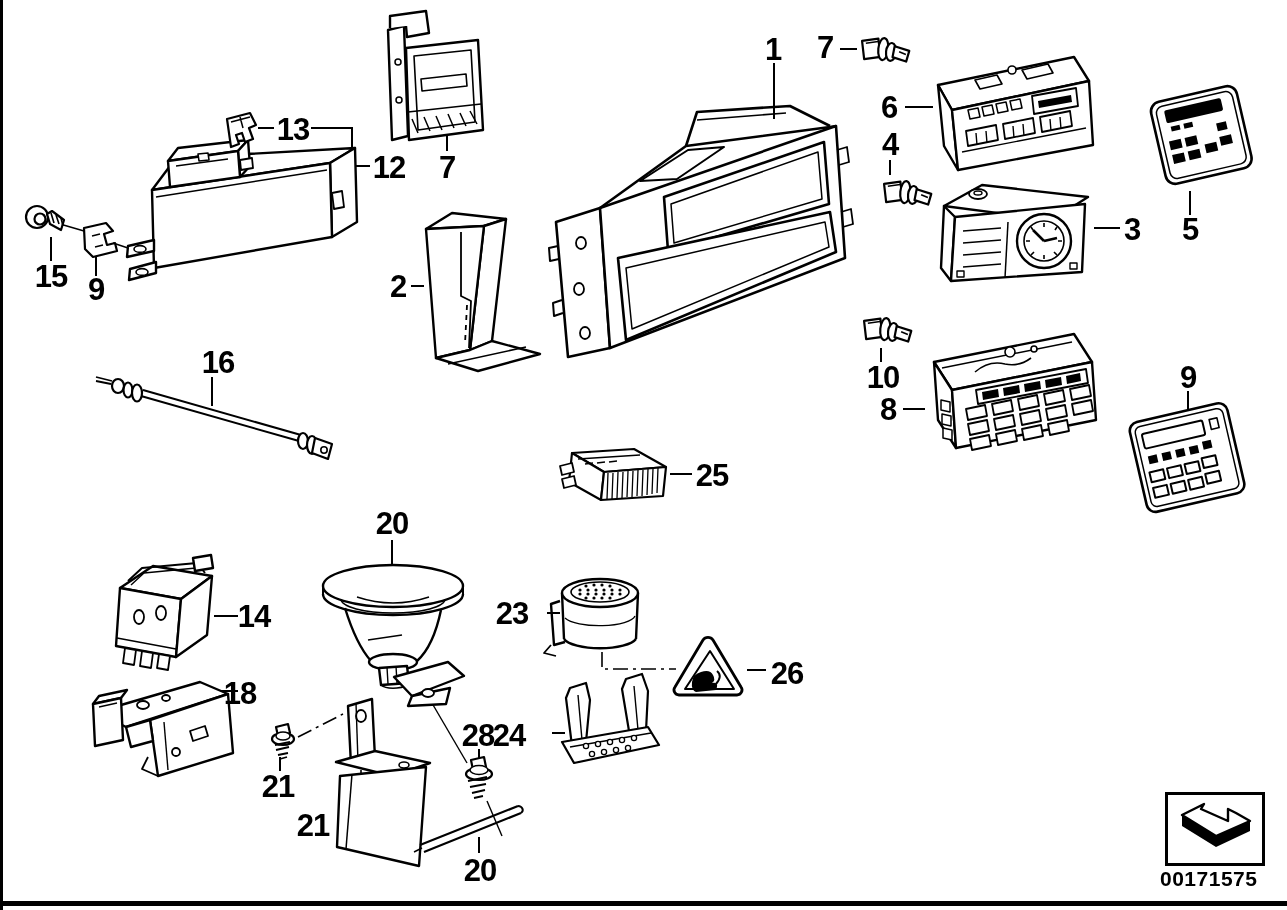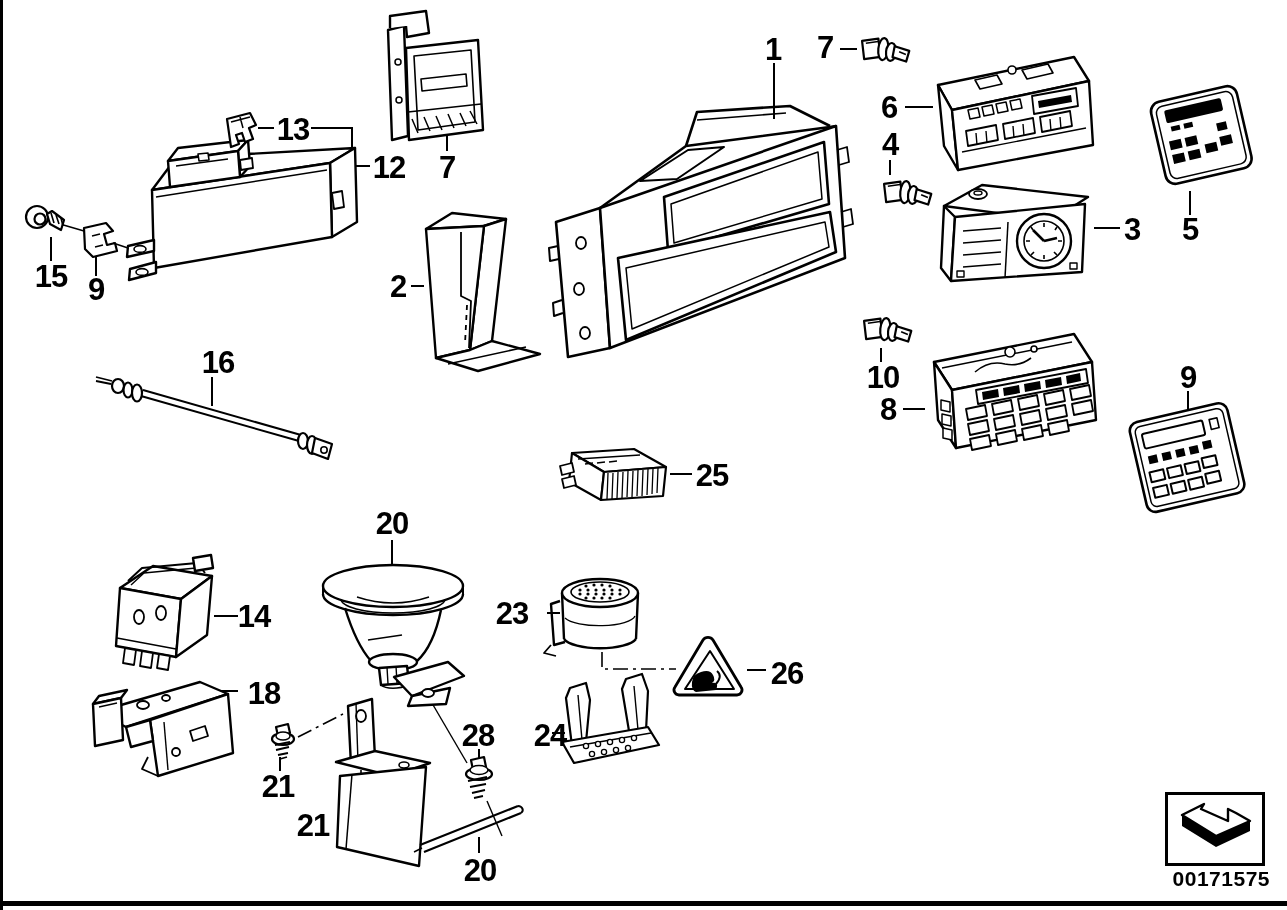--- a/index.html
+++ b/index.html
@@ -13,21 +13,21 @@
   .callout{
     position:absolute;transform:translate(-50%,-50%);
     font-weight:700;font-size:31px;letter-spacing:-1px;color:#000;
     line-height:1;white-space:nowrap;cursor:pointer;user-select:none;
   }
   .backbox{
     position:absolute;left:1165px;top:792px;width:100px;height:74px;
     border:3px solid #000;box-sizing:border-box;background:#fff;cursor:pointer;
   }
   .imgid{
-    position:absolute;left:1160px;top:867px;width:110px;text-align:right;
+    position:absolute;left:1160px;top:867px;width:110px;text-align:left;
     font-size:21px;font-weight:700;letter-spacing:0.5px;color:#000;
   }
 </style>
 </head>
 <body>
 
 <div class="stage">
 
   <svg class="drawing" width="1287" height="910" viewBox="0 0 1287 910">
     <defs>
@@ -398,28 +398,28 @@
   <div class="callout" style="left:888px;top:409px">8</div>
   <div class="callout" style="left:1188px;top:377px">9</div>
   <div class="callout" style="left:883px;top:377px">10</div>
   <div class="callout" style="left:447px;top:167px">7</div>
   <div class="callout" style="left:389px;top:167px">12</div>
   <div class="callout" style="left:293px;top:129px">13</div>
   <div class="callout" style="left:96px;top:289px">9</div>
   <div class="callout" style="left:51px;top:276px">15</div>
   <div class="callout" style="left:218px;top:362px">16</div>
   <div class="callout" style="left:254px;top:616px">14</div>
-  <div class="callout" style="left:264px;top:693px">18</div>
+  <div class="callout" style="left:240px;top:693px">18</div>
   <div class="callout" style="left:392px;top:523px">20</div>
   <div class="callout" style="left:480px;top:870px">20</div>
   <div class="callout" style="left:278px;top:786px">21</div>
   <div class="callout" style="left:313px;top:825px">21</div>
   <div class="callout" style="left:478px;top:735px">28</div>
   <div class="callout" style="left:512px;top:613px">23</div>
-  <div class="callout" style="left:550px;top:735px">24</div>
+  <div class="callout" style="left:509px;top:735px">24</div>
   <div class="callout" style="left:712px;top:475px">25</div>
   <div class="callout" style="left:787px;top:673px">26</div>
 
   <div class="backbox">
     <svg width="94" height="68" viewBox="0 0 94 68">
       <path d="M14,20 L14,31 L48,52 L82,36 L82,26 L48,41 Z" fill="#000"></path>
       <path d="M14,20 L36,9 L33,14 L60,26 L60,14 L68,18 L82,26 L48,41 Z" fill="#fff" stroke="#000" stroke-width="2.4" stroke-linejoin="round"></path>
     </svg>
   </div>
   <div class="imgid">00171575</div>

